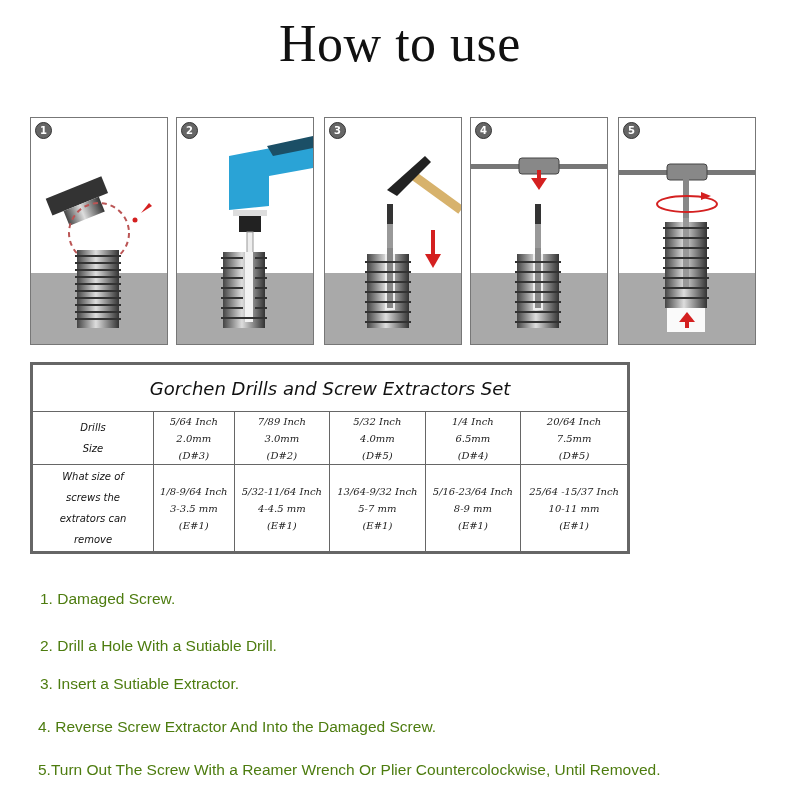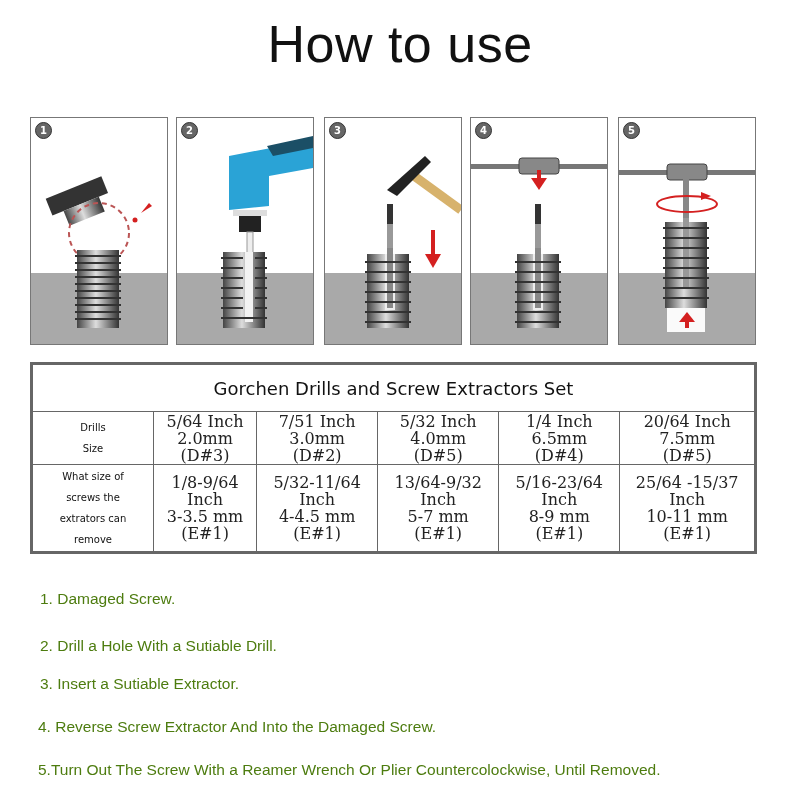--- a/index.html
+++ b/index.html
@@ -1,28 +1,28 @@
 <!DOCTYPE html>
 <html><head>
 <meta charset="utf-8">
 <style>
   html, body { margin:0; padding:0; background:#fff; }
   body { width:800px; height:800px; position:relative; overflow:hidden; font-family:"DejaVu Sans", sans-serif; color:#111; }
-  .title { position:absolute; left:0; top:14px; width:800px; text-align:center; font-size:52px; font-weight:400; letter-spacing:0.5px; color:#111; font-family:Liberation Sans, sans-serif; }
+  .title { position:absolute; left:0; top:14px; width:800px; text-align:center; font-size:52px; font-weight:400; letter-spacing:0.5px; color:#111; font-family:Liberation Serif, serif; }
   .panels { position:absolute; left:30px; top:117px; width:728px; height:228px; }
   .panel { position:absolute; top:0; width:136px; height:226px; border:1px solid #777; background:#fff; overflow:hidden; }
   .panel .ground { position:absolute; left:0; right:0; top:155px; bottom:0; background:#a9a9a9; }
   .panel .badge { position:absolute; left:4px; top:4px; width:15px; height:15px; border-radius:50%; background:#666; color:#fff; font-size:10px; font-weight:bold; text-align:center; line-height:15px; border:1px solid #333; }
   .panel svg { position:absolute; left:0; top:0; }
-  .table-wrap { position:absolute; left:30px; top:362px; width:727px; height:192px; border:2px solid #666; box-sizing:border-box; }
+  .table-wrap { position:absolute; left:30px; top:362px; width:600px; height:192px; border:2px solid #666; box-sizing:border-box;font-style:italic; }
   table { border-collapse:collapse; width:100%; height:100%; }
   td, th { border:1px solid #666; text-align:center; vertical-align:middle; padding:0; }
   .tcaption { height:46px; font-size:18px; font-weight:normal; color:#111; }
   .rowlabel { width:120px; font-size:10px; line-height:21px; color:#111; }
-  .cell { font-size:16px; line-height:17px; color:#222; font-family:"DejaVu Serif", serif; }
+  .cell { font-size:10px; line-height:17px; color:#222; font-family:"DejaVu Serif", serif; }
   .steps { position:absolute; left:40px; top:590px; width:760px; }
   .step { position:absolute; left:0; font-size:15.5px; color:#4d7c0f; white-space:nowrap; font-family:"Liberation Sans", sans-serif; }
 </style>
 </head>
 <body>
 
 <div class="title">How to use</div>
 
 <div class="panels">
 
@@ -205,21 +205,21 @@
       <td class="rowlabel">
         <div>Drills</div>
         <div>Size</div>
       </td>
       <td class="cell">
             <div>5/64 Inch</div>
             <div>2.0mm</div>
             <div>(D#3)</div>
           </td>
       <td class="cell">
-            <div>7/51 Inch</div>
+            <div>7/89 Inch</div>
             <div>3.0mm</div>
             <div>(D#2)</div>
           </td>
       <td class="cell">
             <div>5/32 Inch</div>
             <div>4.0mm</div>
             <div>(D#5)</div>
           </td>
       <td class="cell">
             <div>1/4 Inch</div>

